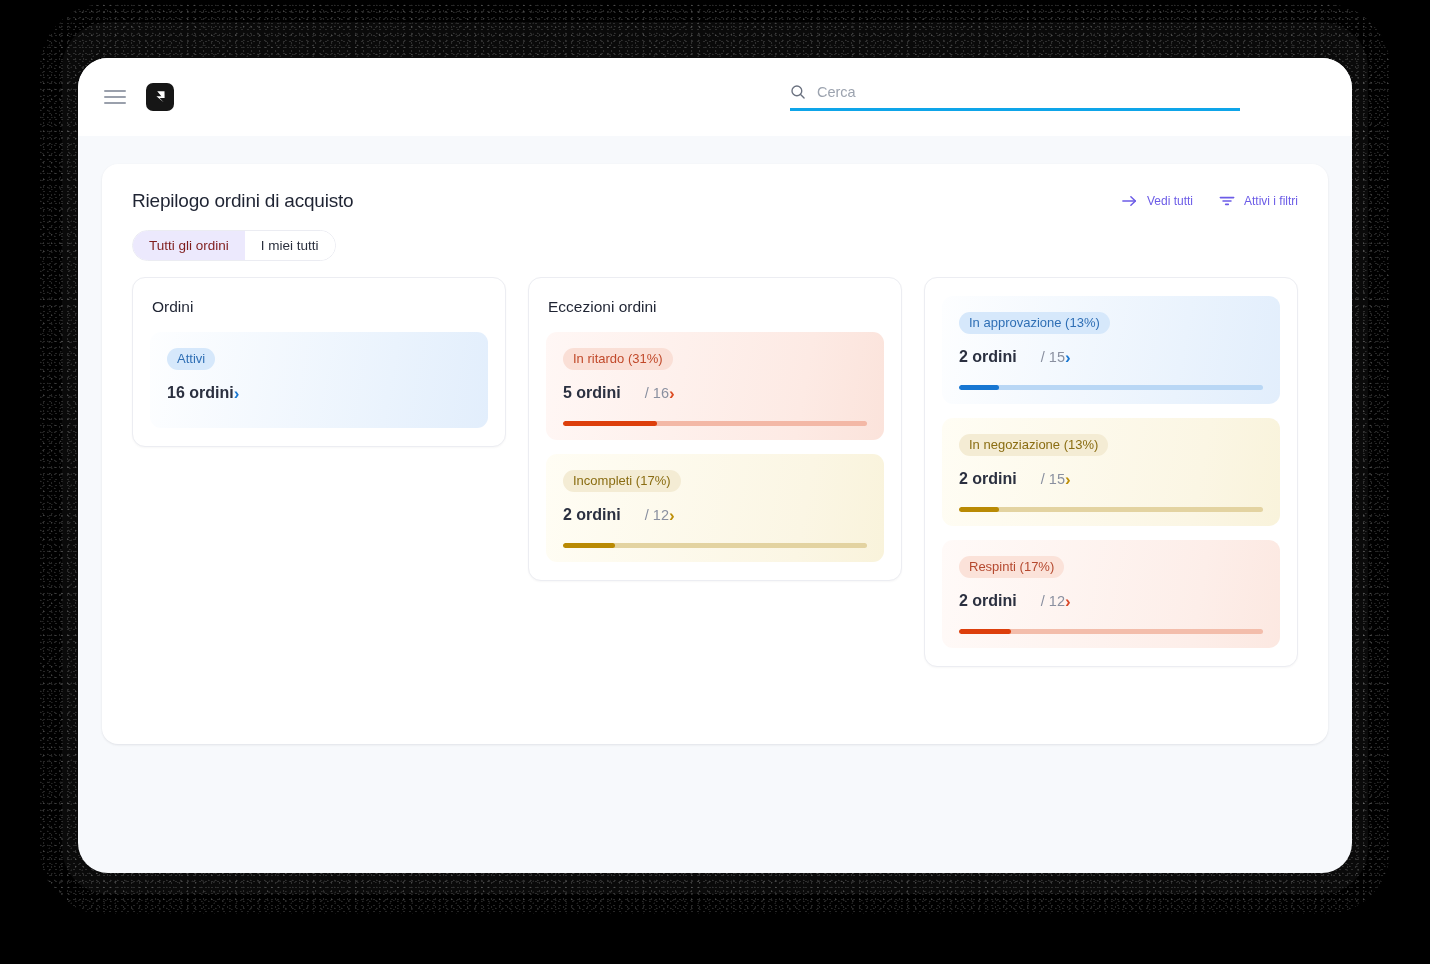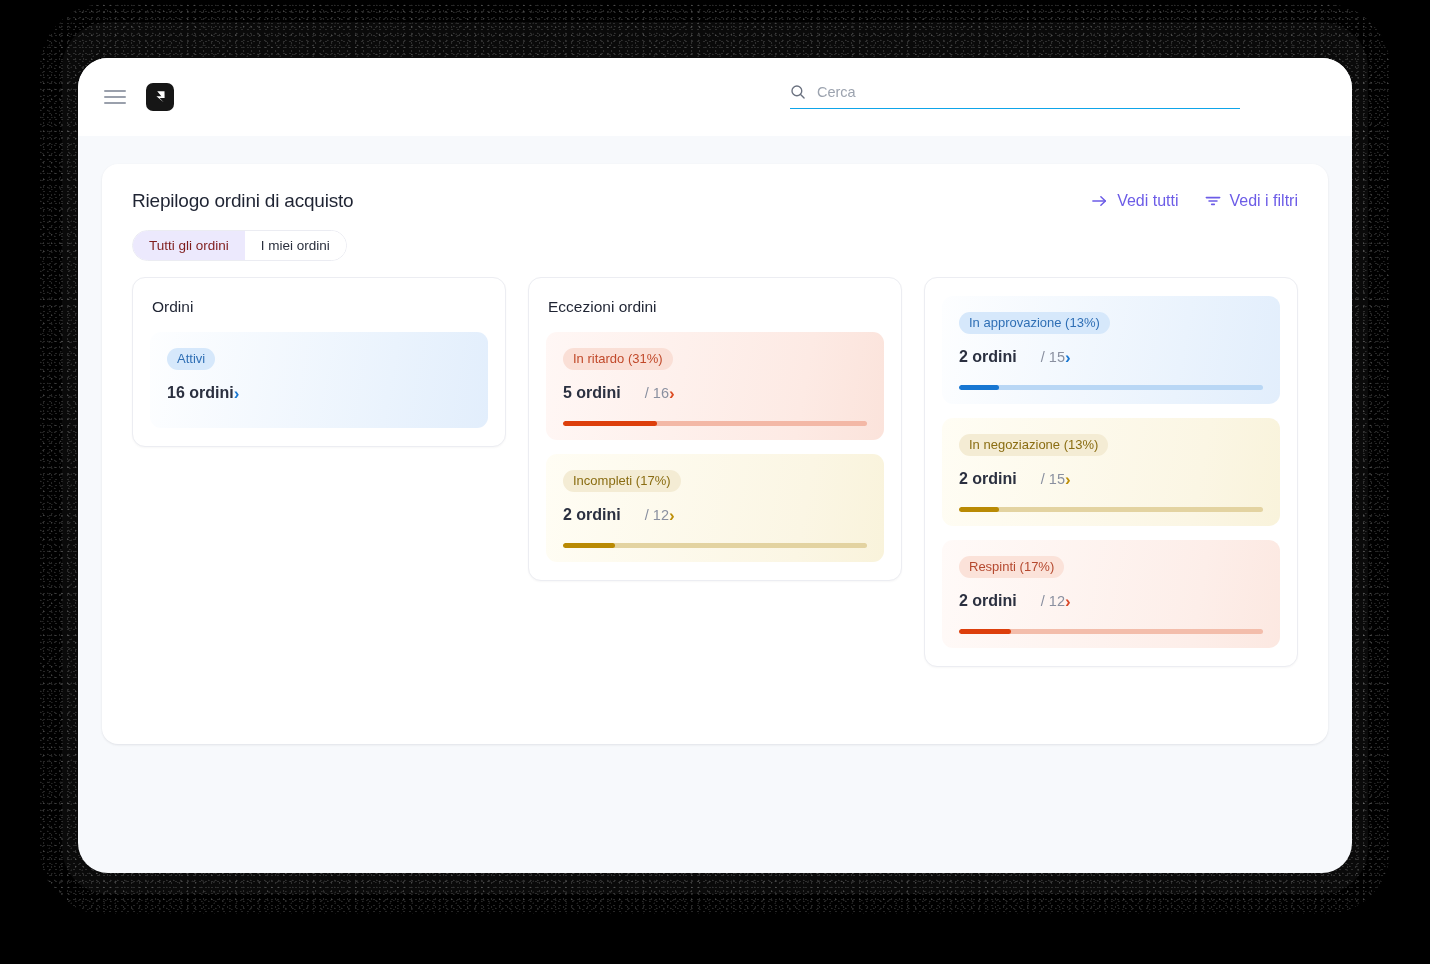--- a/index.html
+++ b/index.html
@@ -86,21 +86,21 @@
     cursor: pointer;
   }
   .searchwrap {
     position: absolute;
     left: 712px;
     top: 26px;
     width: 450px;
     display: flex;
     align-items: center;
     gap: 11px;
-    border-bottom: 1px solid #0ea5e9;
+    border-bottom: 3px solid #0ea5e9;
     padding-bottom: 8px;
   }
   .search-icon { flex: 0 0 auto; display:block; }
   .searchwrap input {
     border: none; outline: none;
     font-size: 14.5px;
     color: #3a4152;
     font-family: "Liberation Sans", sans-serif;
     width: 100%;
     background: transparent;
@@ -123,21 +123,21 @@
   #page-title {
     font-size: 19px;
     color: #1f2433;
     font-weight: 400;
     letter-spacing: -0.2px;
   }
   .head-actions { display: flex; align-items: center; gap: 26px; }
   .head-action {
     display: flex; align-items: center; gap: 9px;
     color: #6c5ce7;
-    font-size: 16px;
+    font-size: 12px;
     cursor: pointer;
     font-weight: 500;
   }
 
   
   #tabs {
     margin: 18px 0 0 30px;
     display: inline-flex;
     border-radius: 18px;
     overflow: hidden;
@@ -284,28 +284,28 @@
             </svg>
             <span>Vedi tutti</span>
           </div>
 
           <div class="head-action">
             <svg width="16" height="14" viewBox="0 0 18 14" fill="none">
               <line x1="1.5" y1="3.2" x2="16.5" y2="3.2" stroke="#6c5ce7" stroke-width="1.7" stroke-linecap="round"></line>
               <line x1="4.5" y1="7" x2="13.5" y2="7" stroke="#6c5ce7" stroke-width="1.7" stroke-linecap="round"></line>
               <line x1="7.5" y1="10.8" x2="10.5" y2="10.8" stroke="#6c5ce7" stroke-width="1.7" stroke-linecap="round"></line>
             </svg>
-            <span>Vedi i filtri</span>
+            <span>Attivi i filtri</span>
           </div>
         </div>
       </div>
 
       <div id="tabs">
           <div class="tab active">Tutti gli ordini</div>
-          <div class="tab">I miei ordini</div>
+          <div class="tab">I miei tutti</div>
         </div>
 
       <div id="columns">
           <div class="col">
             <div class="col-title">Ordini</div>
             <div class="tile v-blue nobar tall"><span class="badge">Attivi</span><div class="tile-row">
                 <div class="tile-value"><b>16 ordini</b></div>
                 <div class="chev">›</div>
               </div></div>
           </div>

